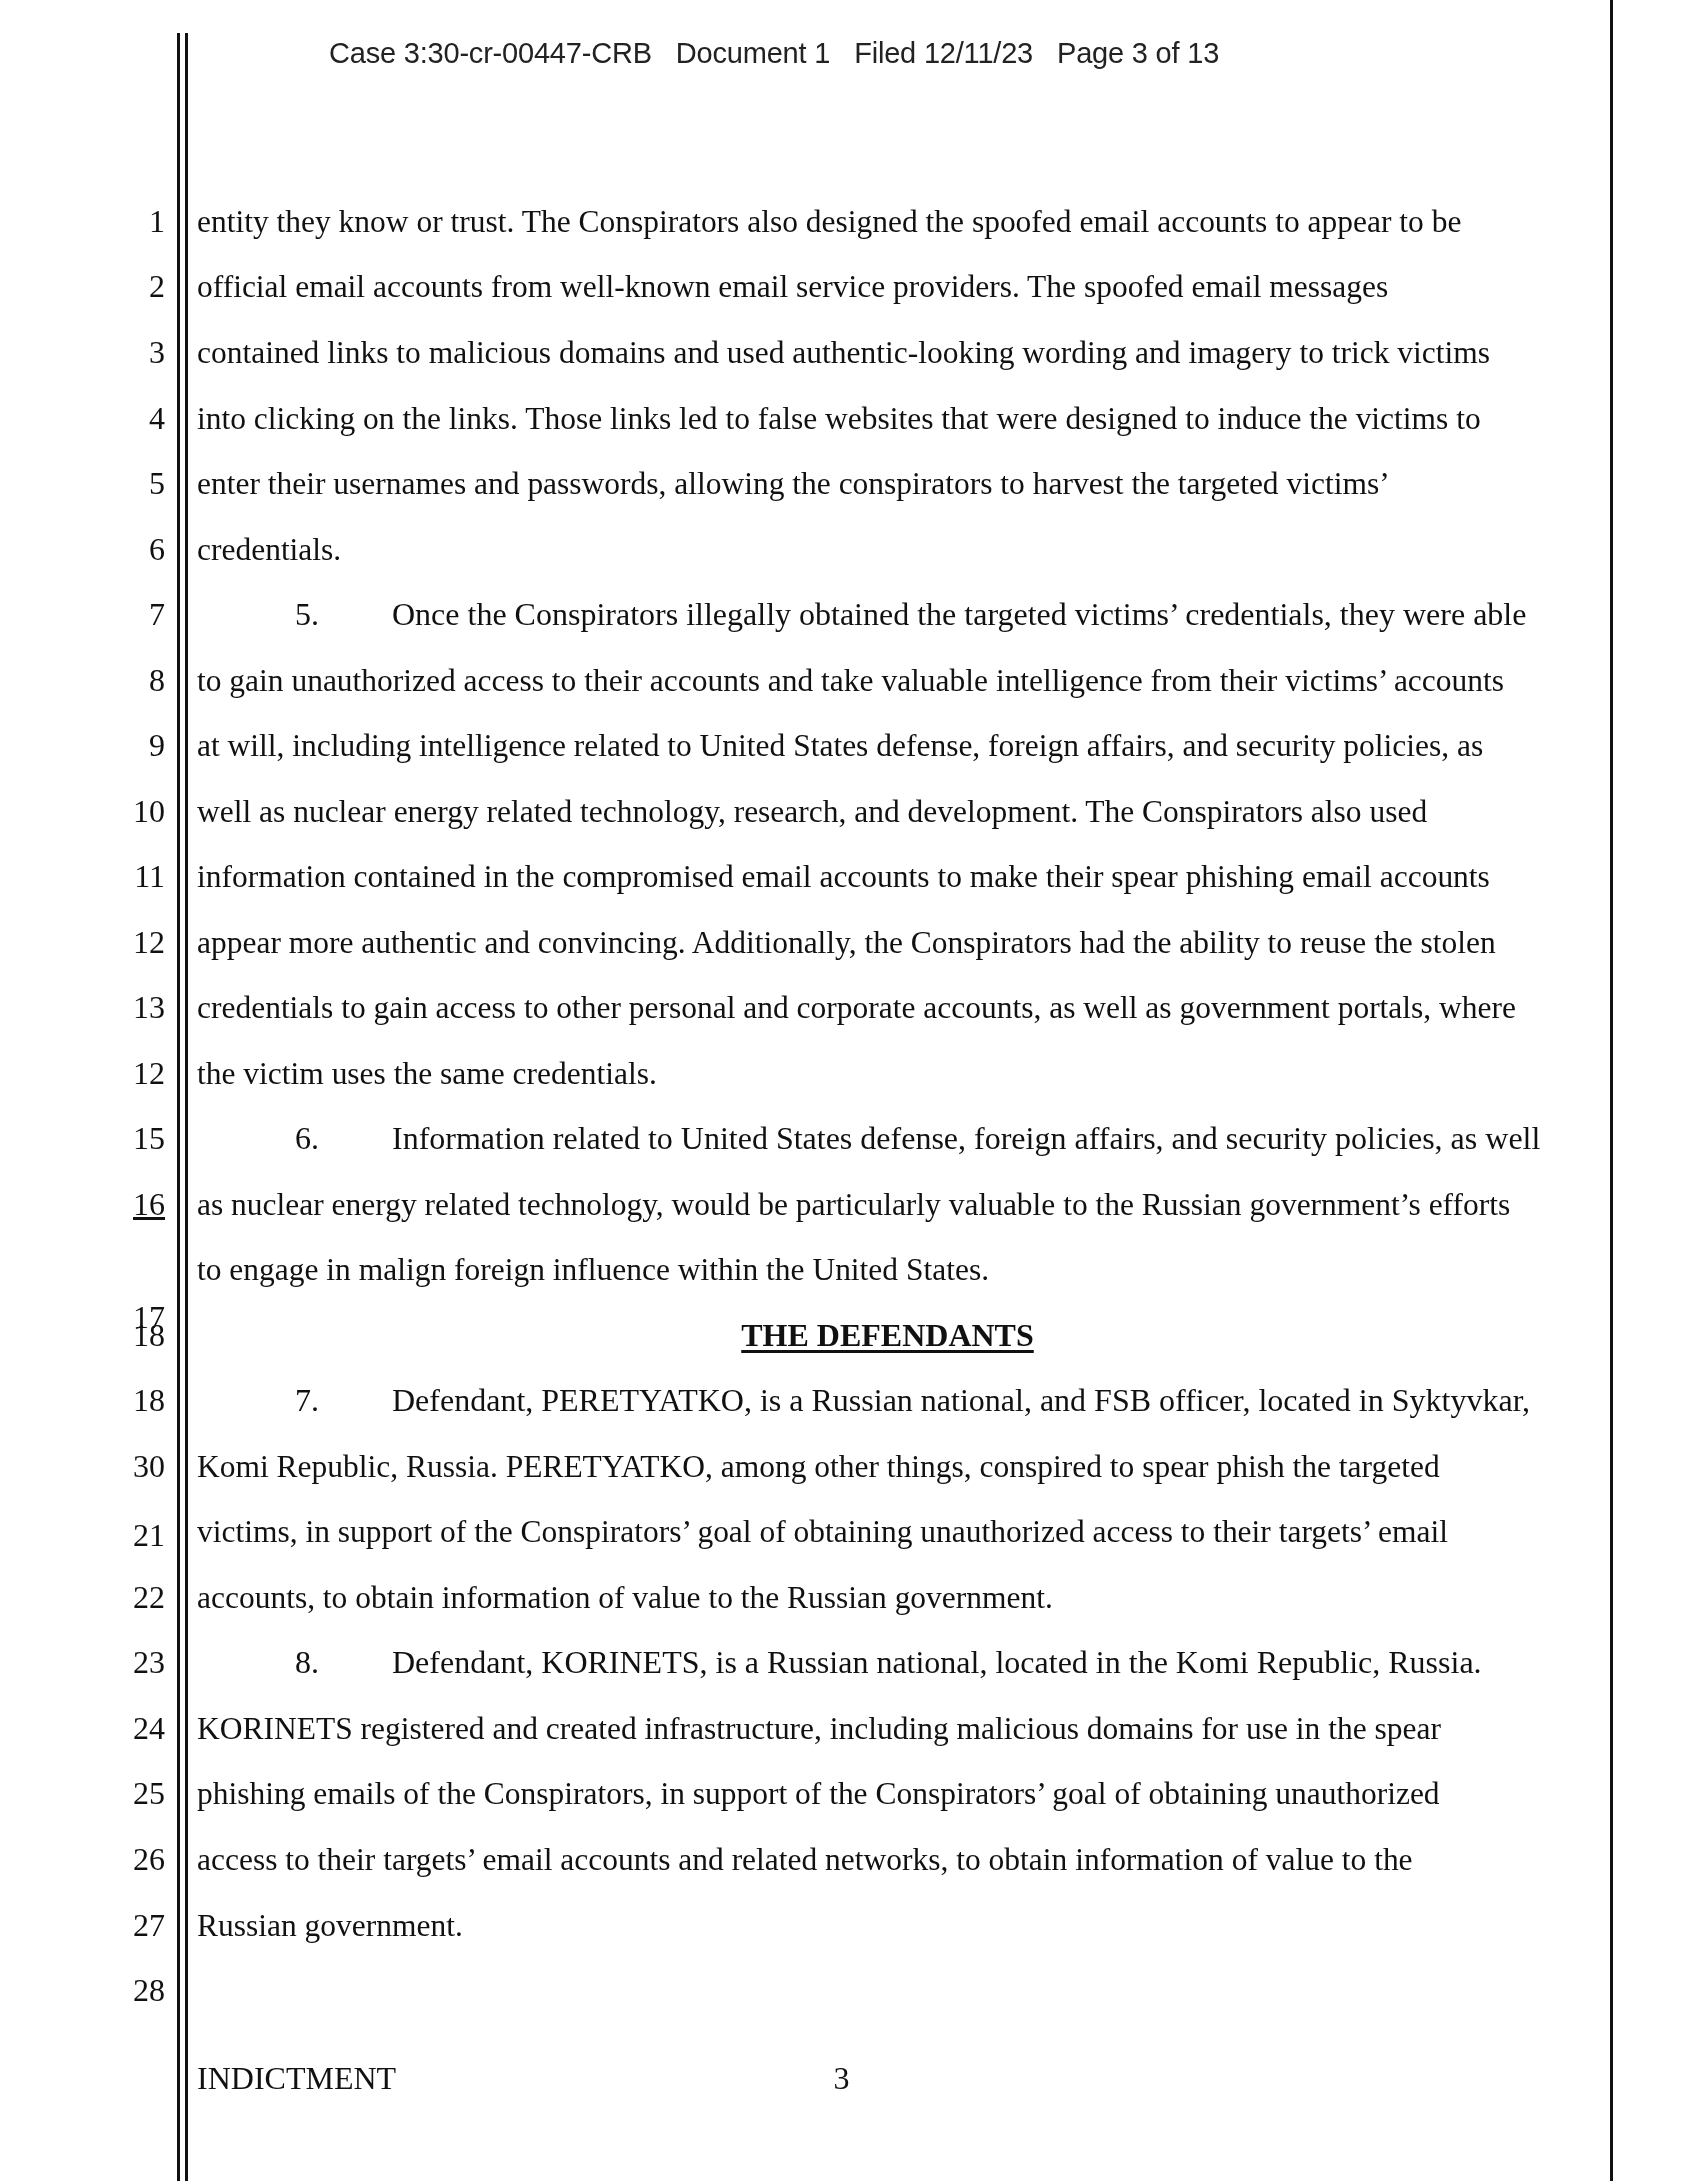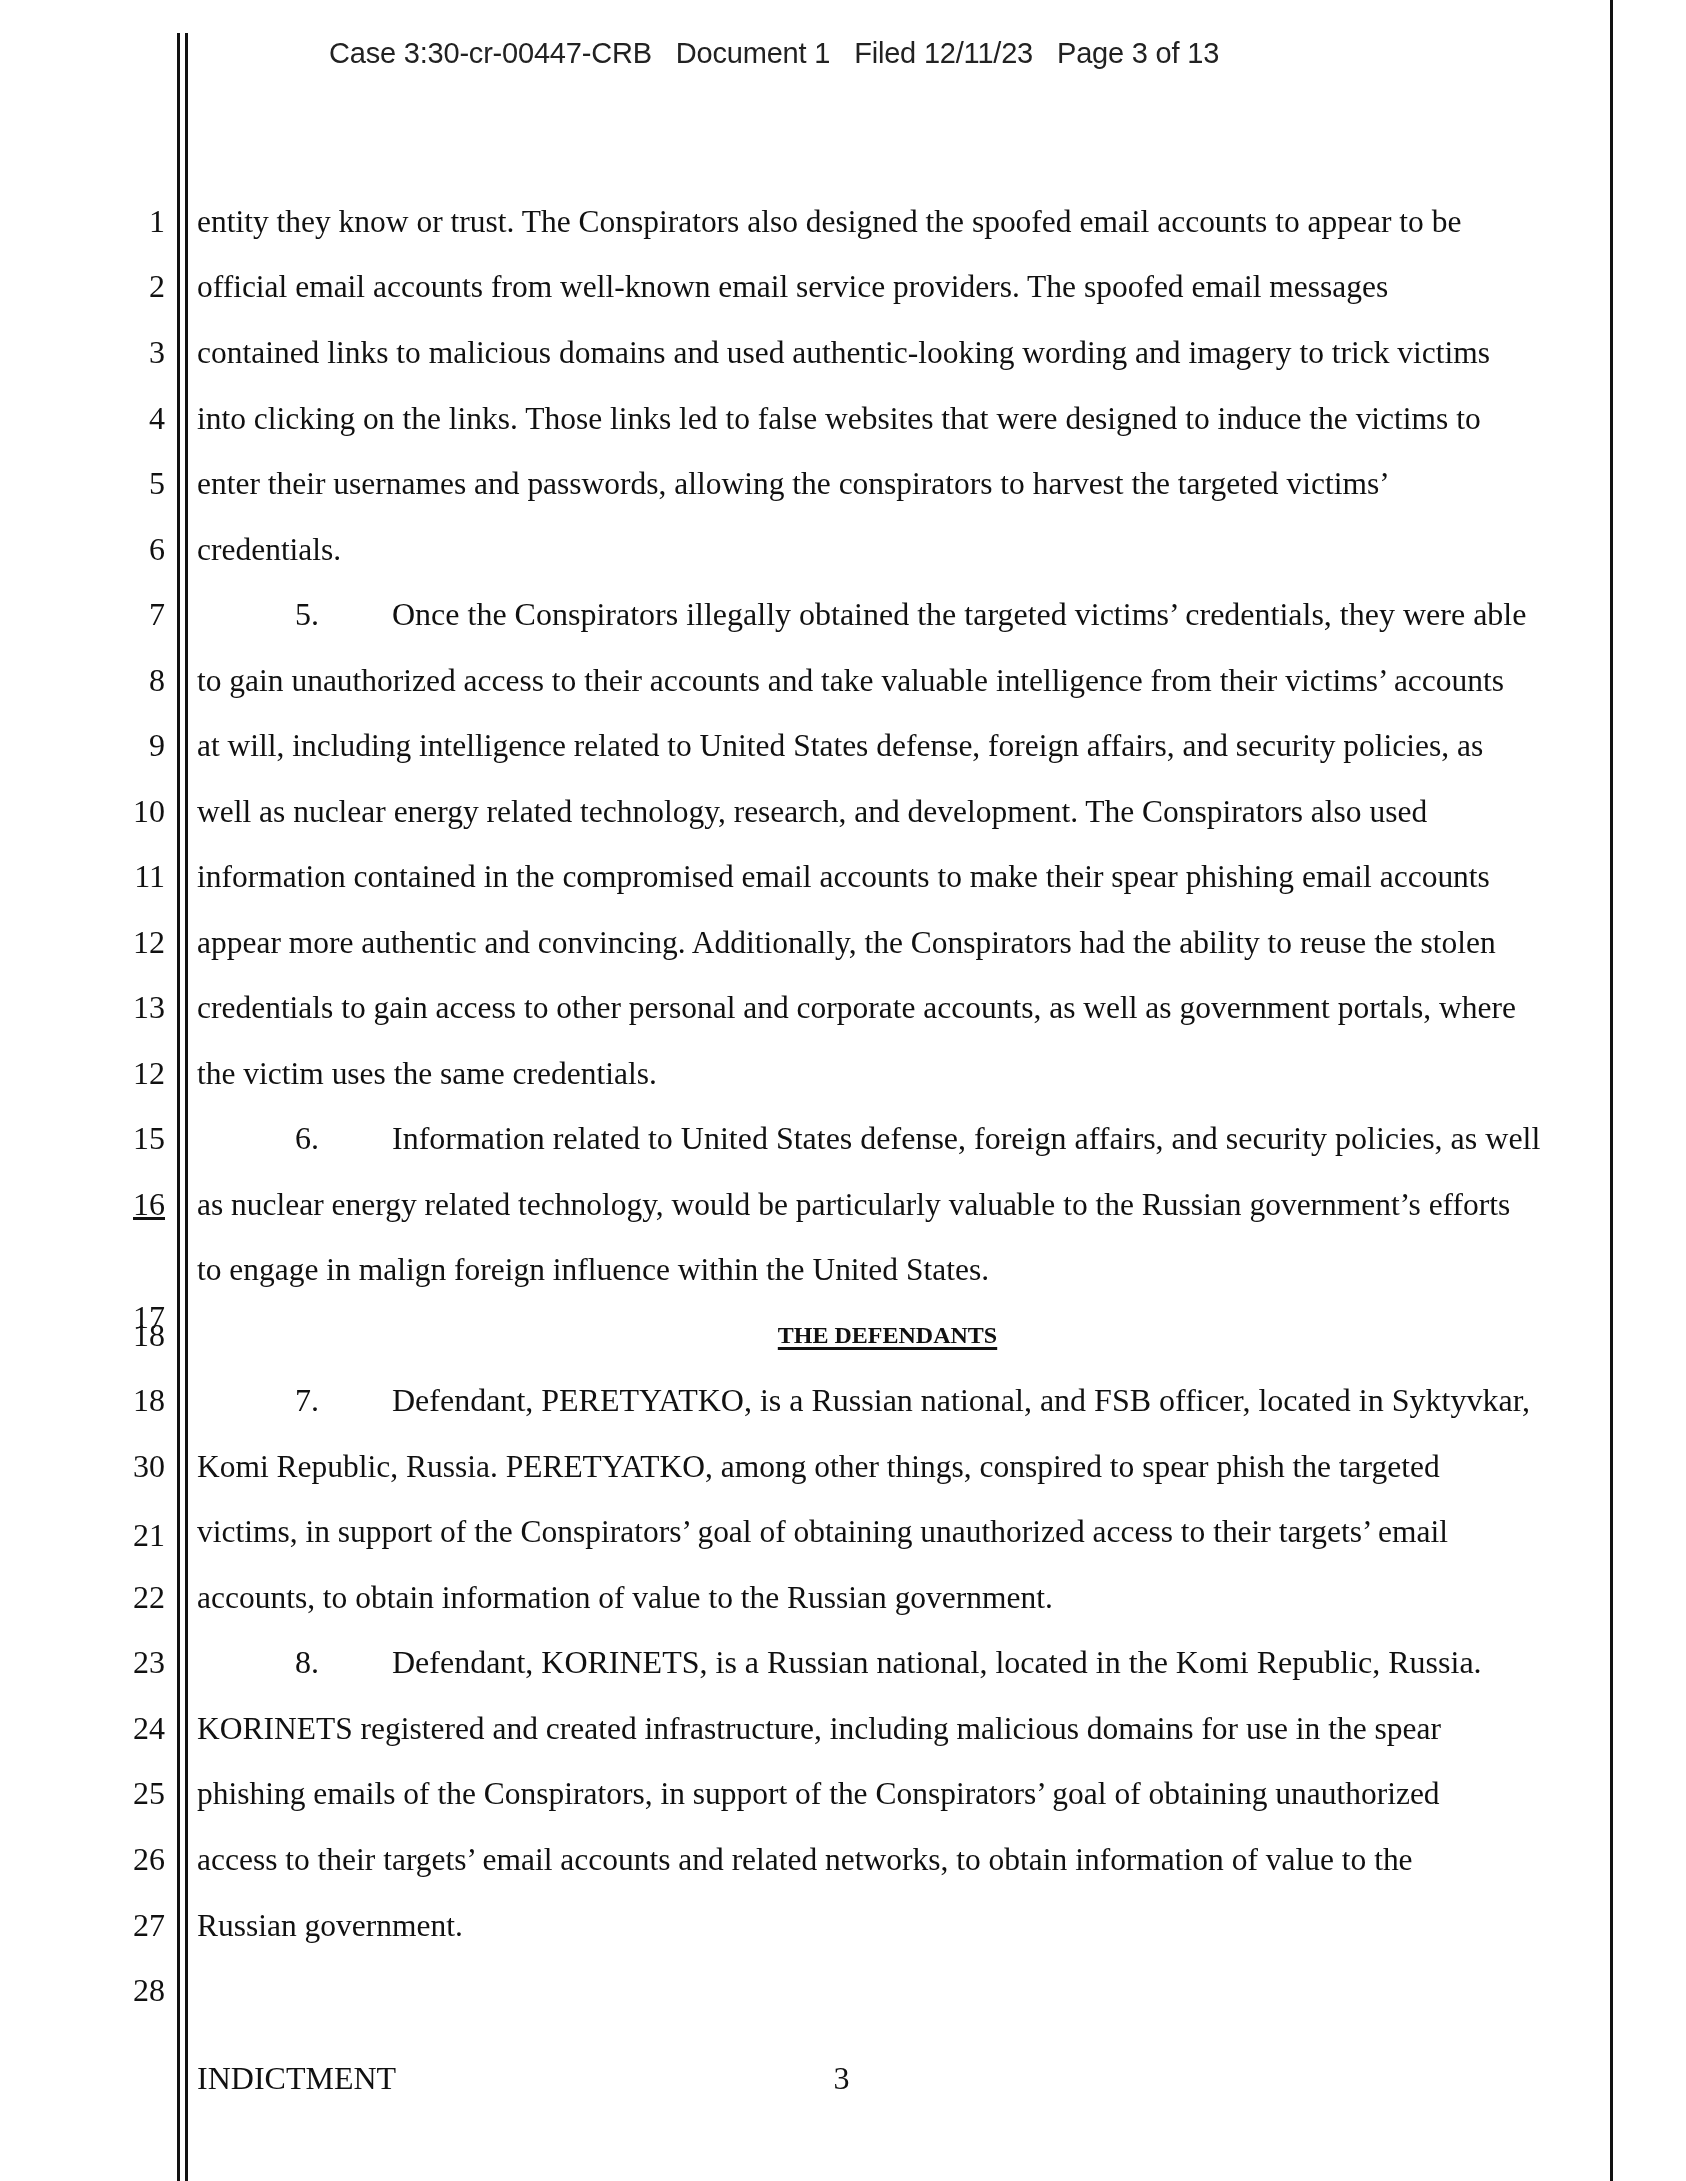--- a/index.html
+++ b/index.html
@@ -24,21 +24,21 @@
   }
   .row {
     position: absolute; left: 197px; width: 1405px;
     font-family: "Liberation Serif", serif; font-size: 32px; line-height: 37px; color: #111;
     white-space: nowrap;
   }
   .row .pn { position: absolute; left: 98px; }
   .row .pt { position: absolute; left: 195px; }
   .heading {
     position: absolute; left: 197px; width: 1381px; text-align: center;
-    font-family: "Liberation Serif", serif; font-size: 24px; line-height: 37px; font-weight: bold;
+    font-family: "Liberation Serif", serif; font-size: 32px; line-height: 37px; font-weight: bold;
     color: #111; text-decoration: underline; text-decoration-thickness: 2.8px; text-underline-offset: 3.7px;
   }
   .footer-left {
     position: absolute; left: 197px; top: 2060px;
     font-family: "Liberation Serif", serif; font-size: 32px; line-height: 37px; color: #111;
   }
   .footer-page {
     position: absolute; left: 823px; width: 37px; top: 2060px; text-align: center;
     font-family: "Liberation Serif", serif; font-size: 32px; line-height: 37px; color: #111;
   }

